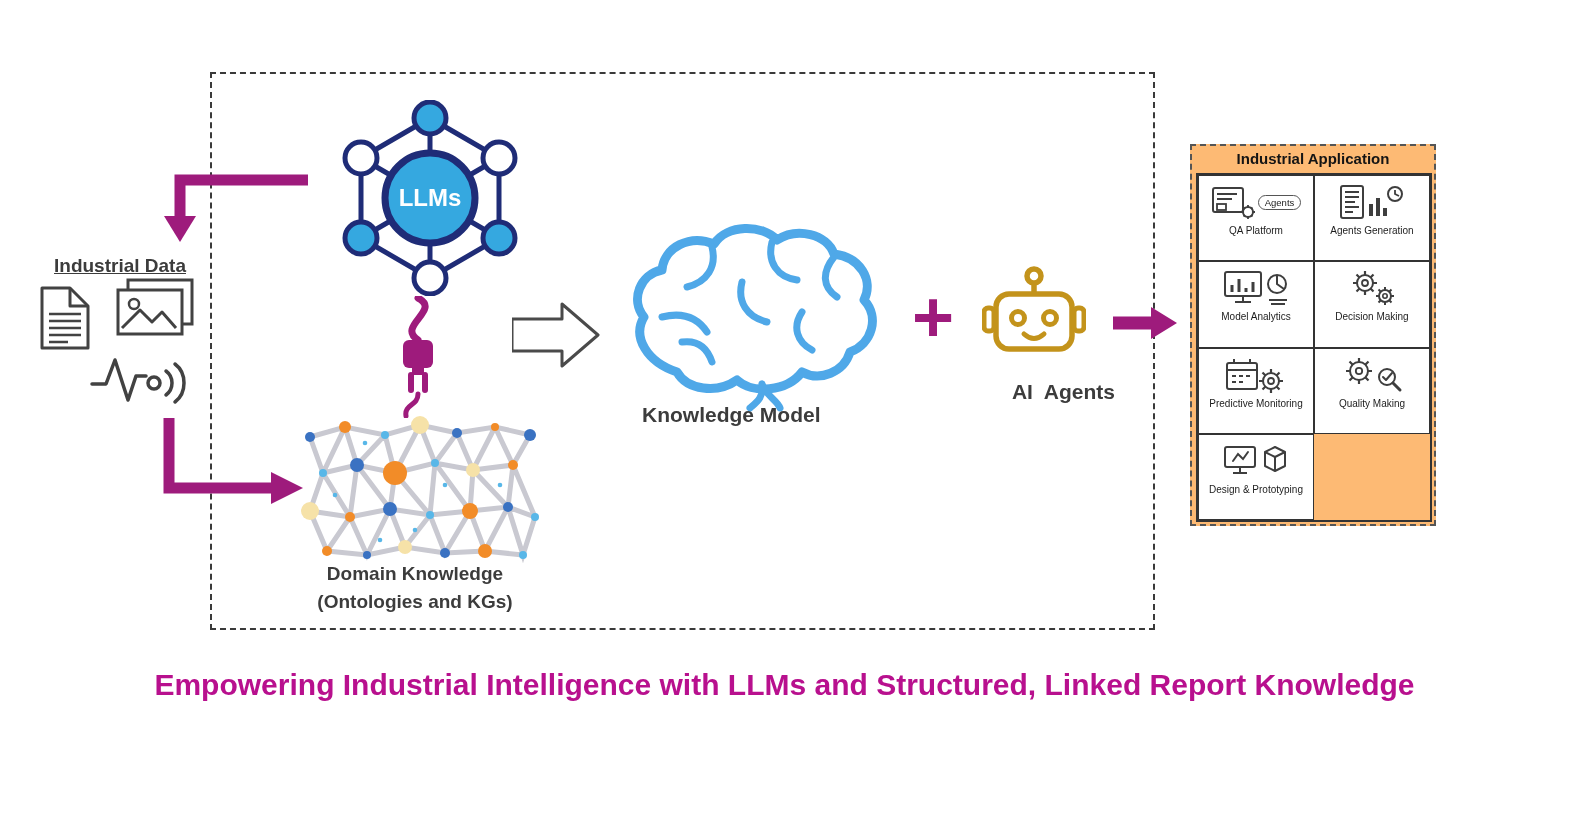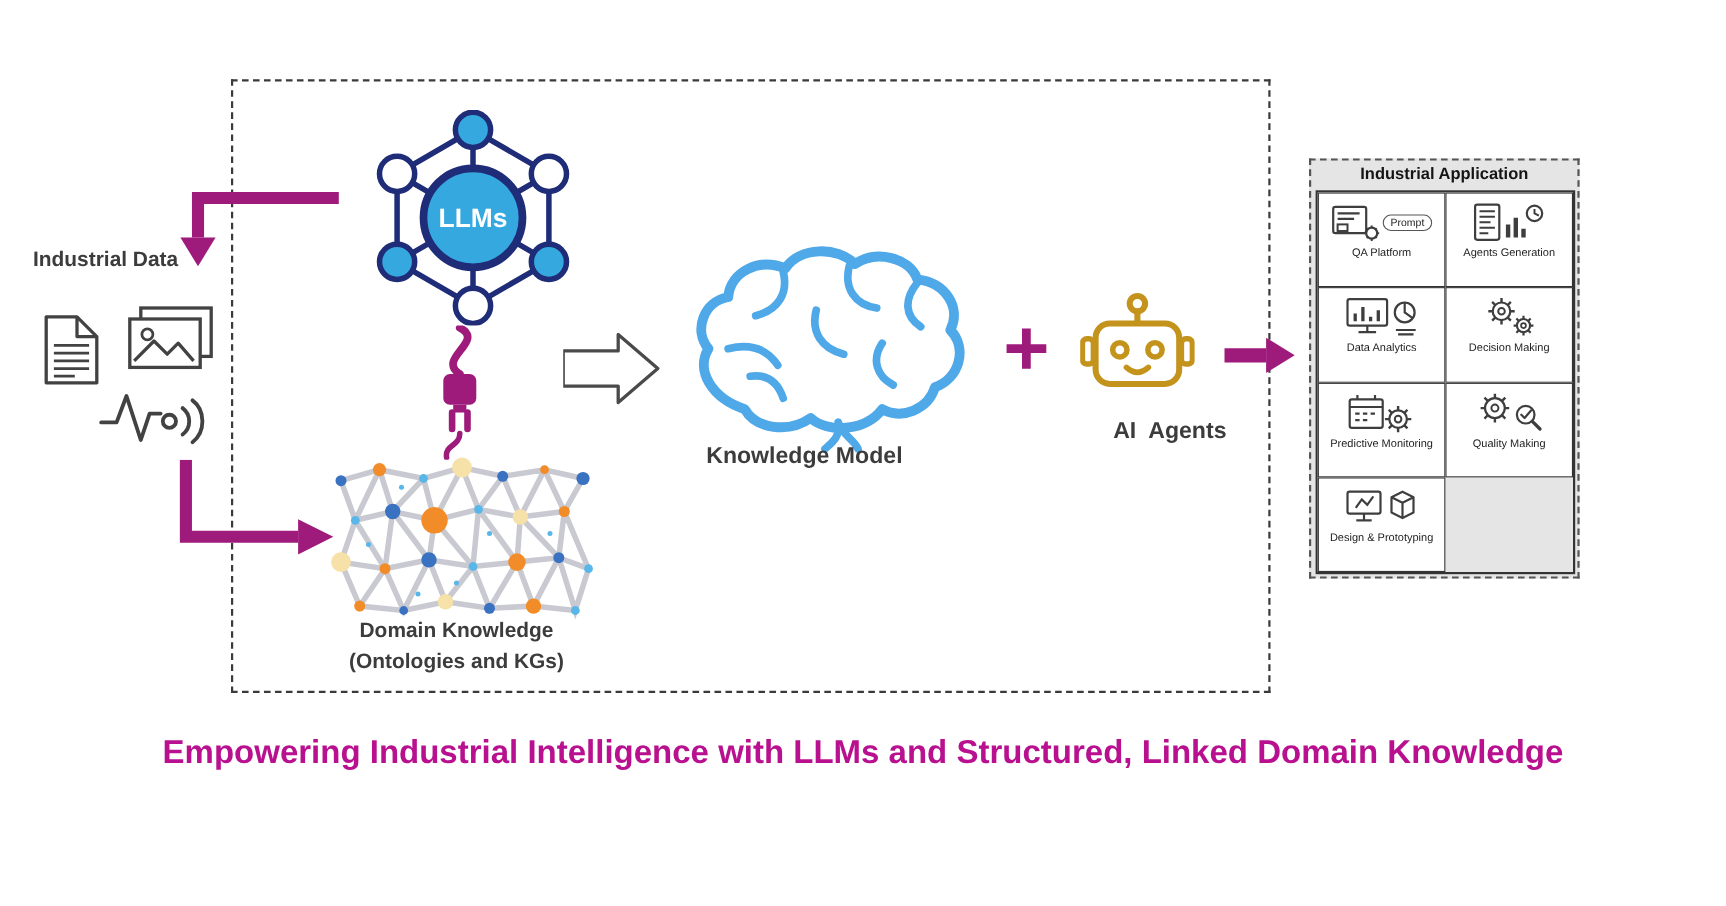--- a/index.html
+++ b/index.html
@@ -25,28 +25,28 @@
   .s-ink{stroke:#424242;}
   .s-ink3{stroke:#3e3e3e;}
   .s-brain{stroke:var(--brain);}
   .s-gold{stroke:var(--gold);}
   .s-gray{stroke:var(--kgedge);}
   .f-blue{fill:var(--blue);}
   .f-white{fill:#ffffff;}
   .nofill{fill:none;}
   
   .lbl{color:var(--ink);font-weight:bold;}
-  .industrial-data-label{left:30px;top:226px;width:180px;font-size:19px;text-align:left;}
+  .industrial-data-label{left:30px;top:255px;width:180px;font-size:19px;text-align:center;text-decoration:underline;}
   .dk-label{left:285px;top:560px;width:260px;text-align:center;font-size:19px;line-height:28px;}
   .ilkm-label{left:642px;top:398px;width:230px;font-size:21px;line-height:33px;text-align:left;}
   .plus-sign{left:901px;top:281px;width:64px;text-align:center;font-size:72px;font-weight:bold;color:var(--purple);line-height:72px;}
   .agents-label{left:955px;top:380px;width:160px;text-align:right;font-size:21px;white-space:pre;}
   .caption{left:0;top:668px;width:1569px;text-align:center;font-size:30px;font-weight:bold;color:var(--caption);}
   
-  .app-panel{left:1190px;top:144px;width:246px;height:382px;border:2px dashed #555;background:#e5e5e5;}
+  .app-panel{left:1190px;top:144px;width:246px;height:382px;border:2px dashed #555;background:#fdba74;}
   .app-title{position:absolute;left:0;top:4px;width:100%;text-align:center;font-size:15px;font-weight:bold;color:#141414;}
   .app-grid{position:absolute;left:4px;top:27px;width:236px;height:349px;border:2px solid #333;display:grid;grid-template-columns:1fr 1fr;grid-template-rows:repeat(4,1fr);}
   .cell{border:1px solid #333;display:flex;flex-direction:column;align-items:center;justify-content:flex-start;padding-top:3px;background:#fff;}
   .cell-icon{height:46px;display:flex;align-items:center;justify-content:center;gap:3px;}
   .cell-label{font-size:10px;font-weight:normal;color:#1c1c1c;text-align:center;line-height:11.5px;width:104px;}
   .pill{border:1.5px solid #555;border-radius:9px;padding:1px 6px;font-size:9.5px;color:#222;background:#fff;white-space:nowrap;}
   .llm-text{font-size:24px;font-weight:bold;fill:#ffffff;font-family:"Liberation Sans",sans-serif;}
 </style>
 </head>
 <body>
@@ -189,21 +189,21 @@
 
       <div class="cell">
         <div class="cell-icon">
           <svg width="44" height="40" viewBox="0 0 44 40">
             <rect x="2" y="6" width="30" height="24" rx="2" class="nofill s-ink3" stroke-width="2"></rect>
             <path d="M6,12 H26 M6,17 H21" class="nofill s-ink3" stroke-width="2"></path>
             <rect x="6" y="22" width="9" height="6" class="nofill s-ink3" stroke-width="1.8"></rect>
             <circle cx="37" cy="30" r="5" class="nofill s-ink3" stroke-width="2"></circle>
             <path d="M37,23 V25 M37,35 V37 M30,30 H32 M42,30 H44 M32.5,25.5 L34,27 M40,33 L41.5,34.5 M41.5,25.5 L40,27 M34,33 L32.5,34.5" class="nofill s-ink3" stroke-width="1.8"></path>
           </svg>
-          <span class="pill">Prompt</span>
+          <span class="pill">Agents</span>
         </div>
         <div class="cell-label">QA Platform</div>
       </div>
 
       <div class="cell">
         <div class="cell-icon">
           <svg width="70" height="40" viewBox="0 0 70 40">
             <rect x="4" y="4" width="22" height="32" rx="2" class="nofill s-ink3" stroke-width="2"></rect>
             <path d="M8,10 H22 M8,15 H22 M8,20 H18 M8,25 H22 M8,30 H16" class="nofill s-ink3" stroke-width="1.8"></path>
             <path d="M34,34 V22 M41,34 V16 M48,34 V26" class="nofill s-ink3" stroke-width="4"></path>
@@ -218,21 +218,21 @@
         <div class="cell-icon">
           <svg width="74" height="40" viewBox="0 0 74 40">
             <rect x="6" y="4" width="36" height="24" rx="2" class="nofill s-ink3" stroke-width="2"></rect>
             <path d="M13,24 V17 M20,24 V11 M27,24 V20 M34,24 V14" class="nofill s-ink3" stroke-width="3"></path>
             <path d="M24,28 V34 M16,34 H32" class="nofill s-ink3" stroke-width="2"></path>
             <circle cx="58" cy="16" r="9" class="nofill s-ink3" stroke-width="2"></circle>
             <path d="M58,7 V16 L65,21" class="nofill s-ink3" stroke-width="2"></path>
             <path d="M50,32 H68 M52,36 H66" class="nofill s-ink3" stroke-width="2"></path>
           </svg>
         </div>
-        <div class="cell-label">Data Analytics</div>
+        <div class="cell-label">Model Analytics</div>
       </div>
 
       <div class="cell">
         <div class="cell-icon">
           <svg width="70" height="40" viewBox="0 0 70 40">
             <circle cx="28" cy="15" r="8" class="nofill s-ink3" stroke-width="2"></circle>
             <circle cx="28" cy="15" r="3" class="nofill s-ink3" stroke-width="1.8"></circle>
             <path d="M28,3 V7 M28,23 V27 M16,15 H20 M36,15 H40 M19.5,6.5 L22.5,9.5 M33.5,20.5 L36.5,23.5 M36.5,6.5 L33.5,9.5 M22.5,20.5 L19.5,23.5" class="nofill s-ink3" stroke-width="2.2"></path>
             <circle cx="48" cy="28" r="6" class="nofill s-ink3" stroke-width="2"></circle>
             <circle cx="48" cy="28" r="2.2" class="nofill s-ink3" stroke-width="1.6"></circle>
@@ -280,15 +280,15 @@
             <polygon points="54,6 64,11 64,25 54,30 44,25 44,11" class="nofill s-ink3" stroke-width="2" stroke-linejoin="round"></polygon>
             <path d="M44,11 L54,16 L64,11 M54,16 V30" class="nofill s-ink3" stroke-width="2" stroke-linejoin="round"></path>
           </svg>
         </div>
         <div class="cell-label">Design &amp; Prototyping</div>
       </div>
 
     </div>
   </div>
 
-  <div class="abs caption">Empowering Industrial Intelligence with LLMs and Structured, Linked Domain Knowledge</div>
+  <div class="abs caption">Empowering Industrial Intelligence with LLMs and Structured, Linked Report Knowledge</div>
 
 </div>
 
 </body></html>

